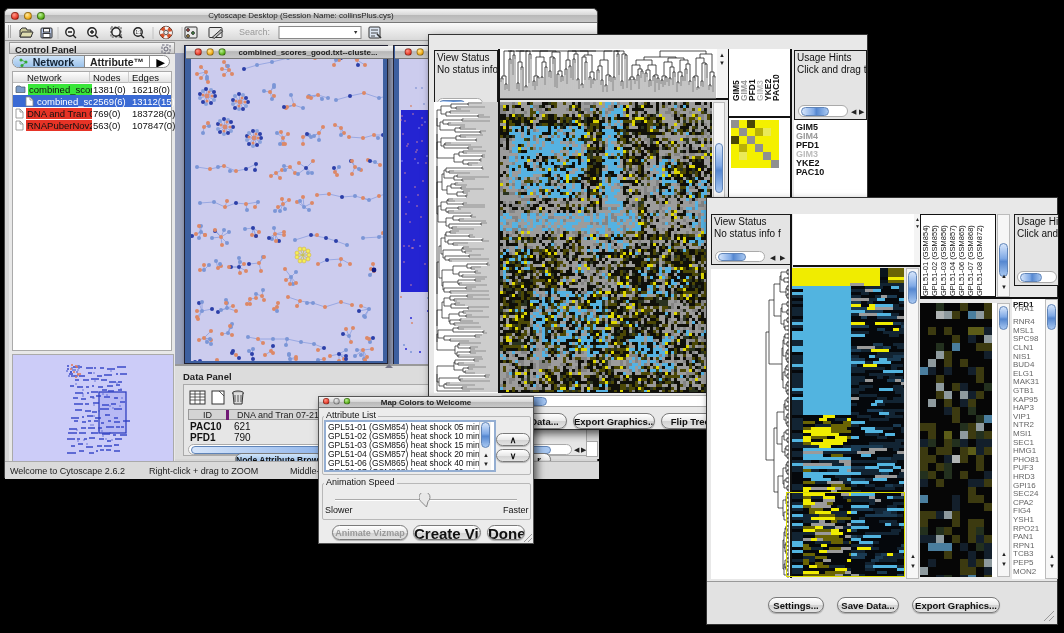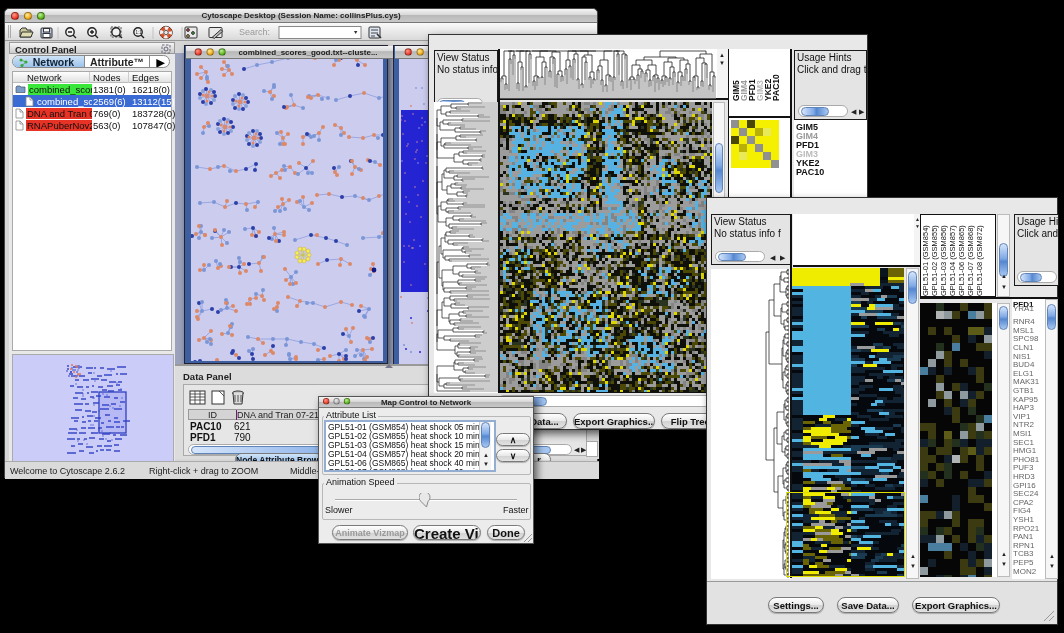--- a/index.html
+++ b/index.html
@@ -18,21 +18,21 @@
 .thv{position:absolute;border-radius:6px;background:linear-gradient(90deg,#d7e6fb,#7fa9e6 45%,#5587d0 55%,#a8c8f2);border:1px solid #5f84b8}
 .arr{position:absolute;font-size:7px;color:#222;line-height:7px}
 .panelbox{position:absolute;background:#e4e4e4;border:1px solid #1a1a1a;font-size:10px;color:#111;line-height:12px;white-space:nowrap;overflow:hidden}
 .grpbx{position:absolute;border:1px solid #b8b8b8;border-radius:2px}
 svg{display:block}
 .rot{writing-mode:vertical-rl;transform:rotate(180deg);font-size:9px;color:#111;letter-spacing:0px}
 </style></head><body>
 <div class="abs" style="left:4px;top:8px;width:594px;height:470px;background:#d6d6d6;border:1px solid #444;border-radius:5px 5px 0 0">
     <div class="abs tb" style="left:0;top:0;width:100%;height:14px;border-radius:5px 5px 0 0">
       <div class="lights abs" style="left:6px;top:3px"><span class="lr"></span><span class="ly"></span><span class="lg"></span></div>
-      <div class="abs" style="width:100%;text-align:center;top:2px;font-size:8px;font-weight:bold;color:#222">Cytoscape Desktop (Session Name: collinsPlus.cys)</div>
+      <div class="abs" style="width:100%;text-align:center;top:2px;font-size:8px;font-weight:normal;color:#222">Cytoscape Desktop (Session Name: collinsPlus.cys)</div>
     </div>
     <div class="abs" style="left:0;top:14px;width:100%;height:18px;background:linear-gradient(#fafafa,#d9d9d9);border-bottom:1px solid #999">
       <div class="abs" style="left:3px;top:2px;width:3px;height:13px;border-left:1px solid #aaa;border-right:1px solid #aaa"></div>
       <svg class="abs" style="left:12px;top:2px" width="380" height="15" viewBox="0 0 380 15">
 <g stroke="#333" stroke-width="1" fill="none">
 <path d="M3 12V5l2-2h4l1 2h4v7z" fill="#c9c89a"></path>
           <path d="M3 12l2-5h11l-2 5z" fill="#dedcb0"></path>
 <rect x="24" y="3" width="11" height="10" rx="1" fill="#b8c8e8"></rect>
           <rect x="26.5" y="3.5" width="6" height="3.5" fill="#f8f8f8"></rect>
           <rect x="26" y="8.5" width="7" height="4" fill="#fff"></rect>
@@ -1090,21 +1090,21 @@
 <rect x="24" y="3" width="12" height="13"></rect>
             <path d="M31 3l5 5" stroke-width="0.8"></path>
 <g>
               <ellipse cx="50" cy="5" rx="5.5" ry="2" fill="#ccc"></ellipse>
               <path d="M45 5l1 11h8l1-11" fill="#ddd"></path>
               <path d="M47 7v7M50 7v7M53 7v7" stroke-width="0.8"></path>
             </g>
           </g>
         </svg>
         <div class="abs" style="left:4px;top:24px;width:340px;height:11px;background:#d4d4d4;border:1px solid #999;font-size:9px;color:#222;text-align:center">
-          <span class="abs" style="left:0;width:48px;border-right:1px solid #701a75">ID</span>
+          <span class="abs" style="left:0;width:40px;border-right:3px solid #701a75">ID</span>
           <span class="abs" style="left:48px;width:200px;text-align:left">DNA and Tran 07-21-06b</span>
         </div>
         <div class="abs" style="left:6px;top:36px;font-size:10px;font-weight:bold;color:#111">PAC10</div>
         <div class="abs" style="left:50px;top:36px;font-size:10px;color:#111">621</div>
         <div class="abs" style="left:6px;top:47px;font-size:10px;font-weight:bold;color:#111">PFD1</div>
         <div class="abs" style="left:50px;top:47px;font-size:10px;color:#111">790</div>
         <div class="sb" style="left:4px;top:59px;width:384px;height:11px">
           <div class="thv" style="left:2px;top:1px;width:360px;height:8px"></div>
         </div>
         <span class="arr" style="left:390px;top:61px">◀</span>
@@ -1230,21 +1230,21 @@
     <div class="sb" style="left:69px;top:360px;width:216px;height:12px;border-radius:6px">
       <div class="thv" style="left:2px;top:1px;width:46px;height:9px"></div>
     </div>
     <div class="pill" style="left:68px;top:378px;width:70px;height:16px;line-height:16px">Save Data...</div>
     <div class="pill" style="left:144px;top:378px;width:82px;height:16px;line-height:16px">Export Graphics...</div>
     <div class="pill" style="left:232px;top:378px;width:74px;height:16px;line-height:16px">Flip Tree No</div>
   </div>
 <div class="abs" style="left:318px;top:396px;width:216px;height:148px;background:#ececec;border:1px solid #555;box-shadow:3px 4px 8px rgba(0,0,0,.6)">
     <div class="abs tb" style="left:0;top:0;width:100%;height:11px">
       <div class="lights abs" style="left:4px;top:1px;transform:scale(.8);transform-origin:0 0"><span class="lr"></span><span class="lgr"></span><span class="lg"></span></div>
-      <div class="abs" style="width:100%;text-align:center;top:1px;font-size:8px;font-weight:bold;color:#222">Map Control to Network</div>
+      <div class="abs" style="width:100%;text-align:center;top:1px;font-size:8px;font-weight:bold;color:#222">Map Colors to Welcome</div>
     </div>
     <div class="abs" style="left:5px;top:13px;font-size:9px;color:#111;background:#ececec;padding:0 2px;z-index:2">Attribute List</div>
     <div class="grpbx" style="left:3px;top:19px;width:209px;height:59px"></div>
     <div class="abs" style="left:5px;top:23px;width:172px;height:52px;background:#fff;border:2px solid #94aed2;font-size:8.5px;color:#111;line-height:9px;overflow:hidden;white-space:nowrap">
       <div class="abs" style="left:2px;top:1px">GPL51-01 (GSM854) heat shock 05 min</div>
       <div class="abs" style="left:2px;top:10px">GPL51-02 (GSM855) heat shock 10 min</div>
       <div class="abs" style="left:2px;top:19px">GPL51-03 (GSM856) heat shock 15 min</div>
       <div class="abs" style="left:2px;top:28px">GPL51-04 (GSM857) heat shock 20 min</div>
       <div class="abs" style="left:2px;top:37px">GPL51-06 (GSM865) heat shock 40 min</div>
       <div class="abs" style="left:2px;top:46px">GPL51-07 (GSM868) heat shock 60 min</div>
@@ -1259,21 +1259,21 @@
     <div class="abs" style="left:5px;top:80px;font-size:9px;color:#111;background:#ececec;padding:0 2px;z-index:2">Animation Speed</div>
     <div class="grpbx" style="left:3px;top:86px;width:209px;height:37px"></div>
     <div class="abs" style="left:16px;top:102px;width:182px;height:2px;background:#aaa;border-bottom:1px solid #fff"></div>
     <svg class="abs" style="left:100px;top:96px" width="15" height="15">
       <path d="M7.5 14L2 8.5a5.5 5.5 0 117 0z" fill="#e8e8e8" stroke="#888"></path>
     </svg>
     <div class="abs" style="left:6px;top:108px;font-size:9px;color:#111">Slower</div>
     <div class="abs" style="left:184px;top:108px;font-size:9px;color:#111">Faster</div>
     <div class="pill" style="left:13px;top:128px;width:76px;height:15px;line-height:15px;color:#999;font-size:9px;white-space:nowrap">Animate Vizmap</div>
     <div class="pill" style="left:94px;top:128px;width:68px;height:15px;line-height:15px;font-size:15px;white-space:nowrap">Create Vizmap</div>
-    <div class="pill" style="left:168px;top:128px;width:38px;height:15px;line-height:15px;font-size:11px">Done</div>
+    <div class="pill" style="left:168px;top:128px;width:38px;height:15px;line-height:15px;font-size:15px">Done</div>
     <svg class="abs" style="right:0;bottom:0" width="10" height="10">
       <path d="M9 1L1 9M9 5L5 9" stroke="#999" stroke-width="1"></path>
     </svg>
   </div>
 <div class="abs" style="left:706px;top:197px;width:352px;height:428px;background:#e8e8e8;border:1px solid #333;box-shadow:3px 4px 8px rgba(0,0,0,.6)">
     <div class="panelbox" style="left:4px;top:16px;width:80px;height:51px">
       <div style="padding:1px 0 0 2px">View Status<br>No status info f</div>
       <div class="sb" style="left:3px;top:36px;width:50px;height:11px">
         <div class="thv" style="left:2px;top:1px;width:28px;height:8px"></div>
       </div>

